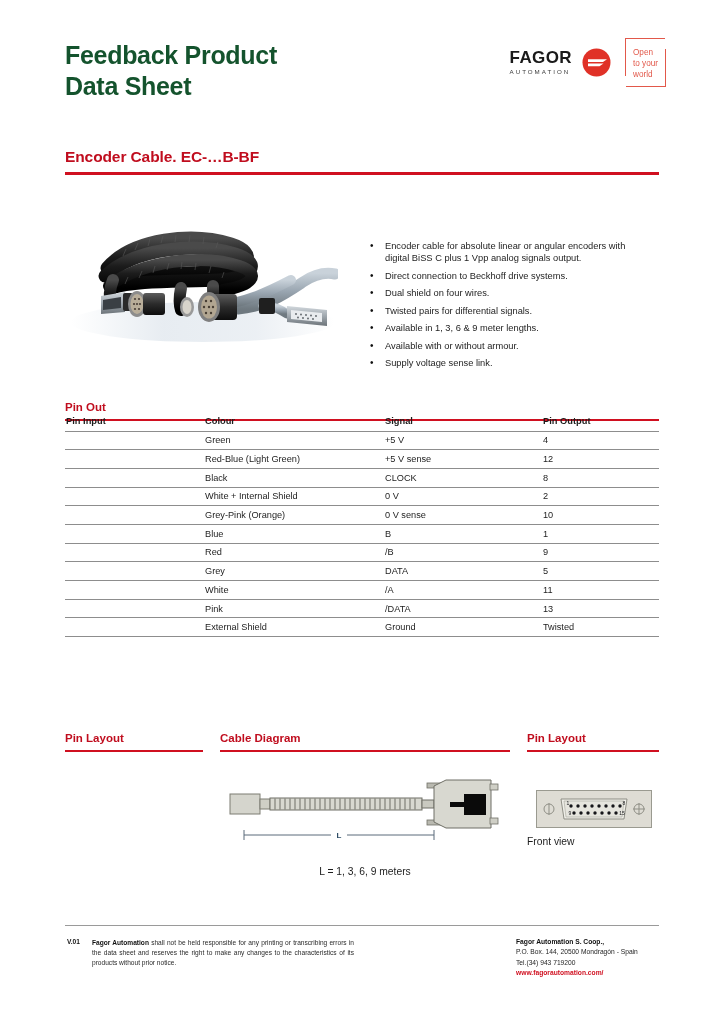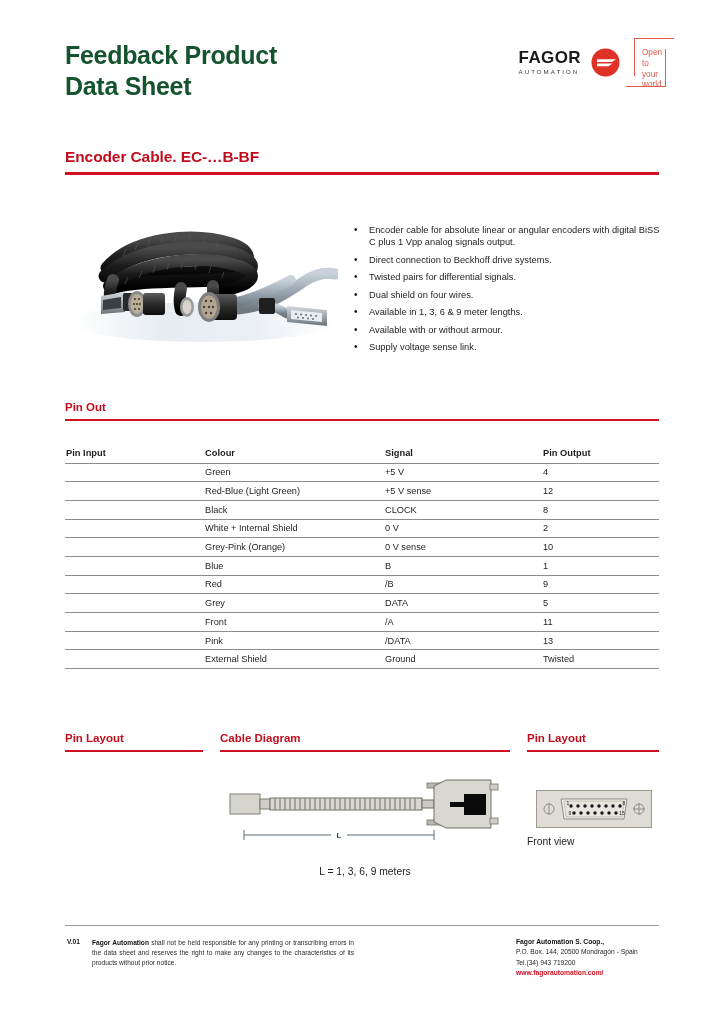--- a/index.html
+++ b/index.html
@@ -64,21 +64,21 @@
     color: #3b3b3b;
     line-height: 1;
     margin-top: 3px;
   }
   .fagor-mark {
     width: 29px; height: 29px;
     position: relative;
   }
   .frame-tag {
     position: relative;
-    width: 32px; height: 49px;
+    width: 41px; height: 49px;
     margin-left: 6px;
   }
   .frame-tag .ft-text {
     position: absolute;
     left: 8px; top: 10px;
     font-size: 8.2px;
     line-height: 1.32;
     color: #e2584a;
   }
   .ft-l, .ft-r, .ft-t, .ft-b {
@@ -122,39 +122,39 @@
     width: 312px;
   }
   .bullets li {
     font-size: 9.3px;
     line-height: 1.32;
     color: #1d1d1d;
     margin-bottom: 5.2px;
     padding-left: 2px;
   }
   .bullets ul {
-    margin: 0; padding: 0 0 0 16px;
+    margin: 16px; padding: 0 0 0 16px;
     list-style: none;
   }
   .bullets li { position: relative; }
   .bullets li::before {
     content: "\2022";
     position: absolute;
     left: -13px; top: -1px;
     font-size: 10px;
     color: #111;
   }
 
   
   .pinout-heading { left: 65px; top: 401px; font-size: 11.5px; }
   .pinout-rule { left: 65px; top: 419px; width: 594px; height: 2.2px; }
 
   .pintable {
     position: absolute;
-    left: 65px; top: 444px;
+    left: 65px; top: 412px;
     width: 594px;
     border-collapse: collapse;
   }
   .pintable th, .pintable td {
     text-align: left;
     font-size: 9.2px;
     color: #1d1d1d;
     padding: 0;
     height: 18.7px;
     vertical-align: middle;
@@ -405,22 +405,22 @@
             <circle cx="250" cy="105" r="0.9"></circle>
         </g>
       </g>
     </svg>
   </div>
 
   <div class="bullets">
     <ul>
       <li>Encoder cable for absolute linear or angular encoders with digital BiSS C plus 1 Vpp analog signals output.</li>
       <li>Direct connection to Beckhoff drive systems.</li>
+      <li>Dual shield on four wires.</li>
       <li>Twisted pairs for differential signals.</li>
-      <li>Dual shield on four wires.</li>
       <li>Available in 1, 3, 6 &amp; 9 meter lengths.</li>
       <li>Available with or without armour.</li>
       <li>Supply voltage sense link.</li>
     </ul>
   </div>
 
   <div class="sec-title pinout-heading">Pin Out</div>
   <div class="rule pinout-rule"></div>
 
   <table class="pintable">
@@ -476,21 +476,21 @@
         <td class="c-output">9</td>
       </tr>
       <tr>
         <td class="c-input"></td>
         <td class="c-colour">Grey</td>
         <td class="c-signal">DATA</td>
         <td class="c-output">5</td>
       </tr>
       <tr>
         <td class="c-input"></td>
-        <td class="c-colour">Front</td>
+        <td class="c-colour">White</td>
         <td class="c-signal">/A</td>
         <td class="c-output">11</td>
       </tr>
       <tr>
         <td class="c-input"></td>
         <td class="c-colour">Pink</td>
         <td class="c-signal">/DATA</td>
         <td class="c-output">13</td>
       </tr>
       <tr>

